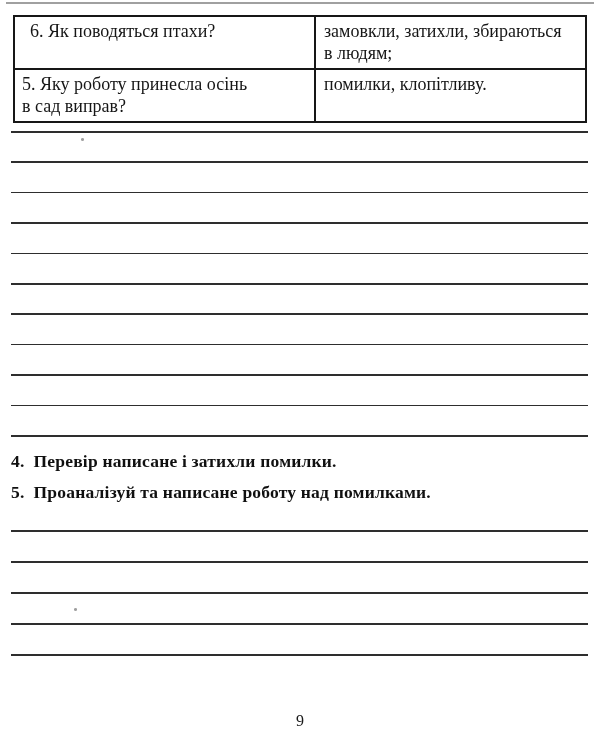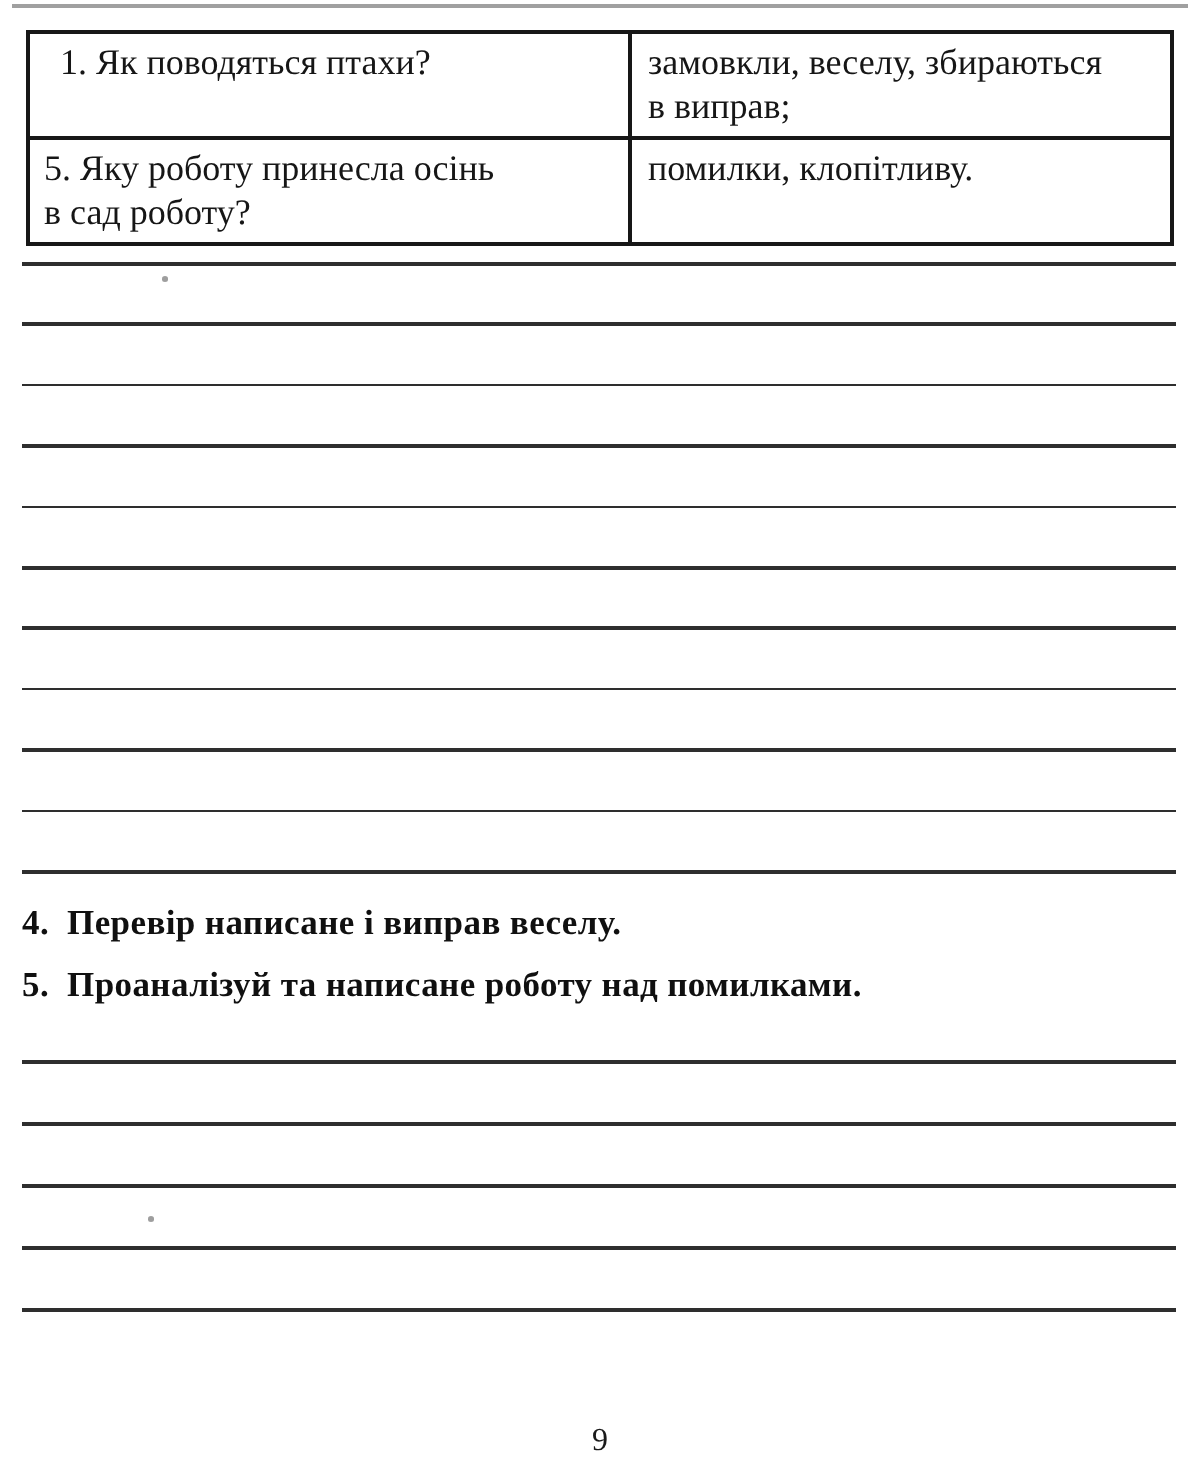--- a/index.html
+++ b/index.html
@@ -97,42 +97,42 @@
 <body>
 
 <div class="page" id="page">
 
   <div class="top-artifact"></div>
 
   <table class="qa">
     <tbody>
       <tr class="row-1">
         <td class="q-cell">
-          <div class="cell-line">1. Як поводяться птахи?</div>
+          <div class="cell-line">6. Як поводяться птахи?</div>
         </td>
         <td class="a-cell">
-          <div class="cell-line">замовкли, веселу, збираються</div>
-          <div class="cell-line">в виправ;</div>
+          <div class="cell-line">замовкли, затихли, збираються</div>
+          <div class="cell-line">в людям;</div>
         </td>
       </tr>
       <tr class="row-2">
         <td class="q-cell">
           <div class="cell-line">5. Яку роботу принесла осінь</div>
-          <div class="cell-line">в сад роботу?</div>
+          <div class="cell-line">в сад виправ?</div>
         </td>
         <td class="a-cell">
           <div class="cell-line">помилки, клопітливу.</div>
         </td>
       </tr>
     </tbody>
   </table>
 
   <div class="instruction" id="instruction-4">
     <span class="num">4.</span>
-    <span class="txt">Перевір написане і виправ веселу.</span>
+    <span class="txt">Перевір написане і затихли помилки.</span>
   </div>
 
   <div class="instruction" id="instruction-5">
     <span class="num">5.</span>
     <span class="txt">Проаналізуй та написане роботу над помилками.</span>
   </div>
 
   <div class="page-number">9</div>
 
   <div class="speck speck-1"></div>

